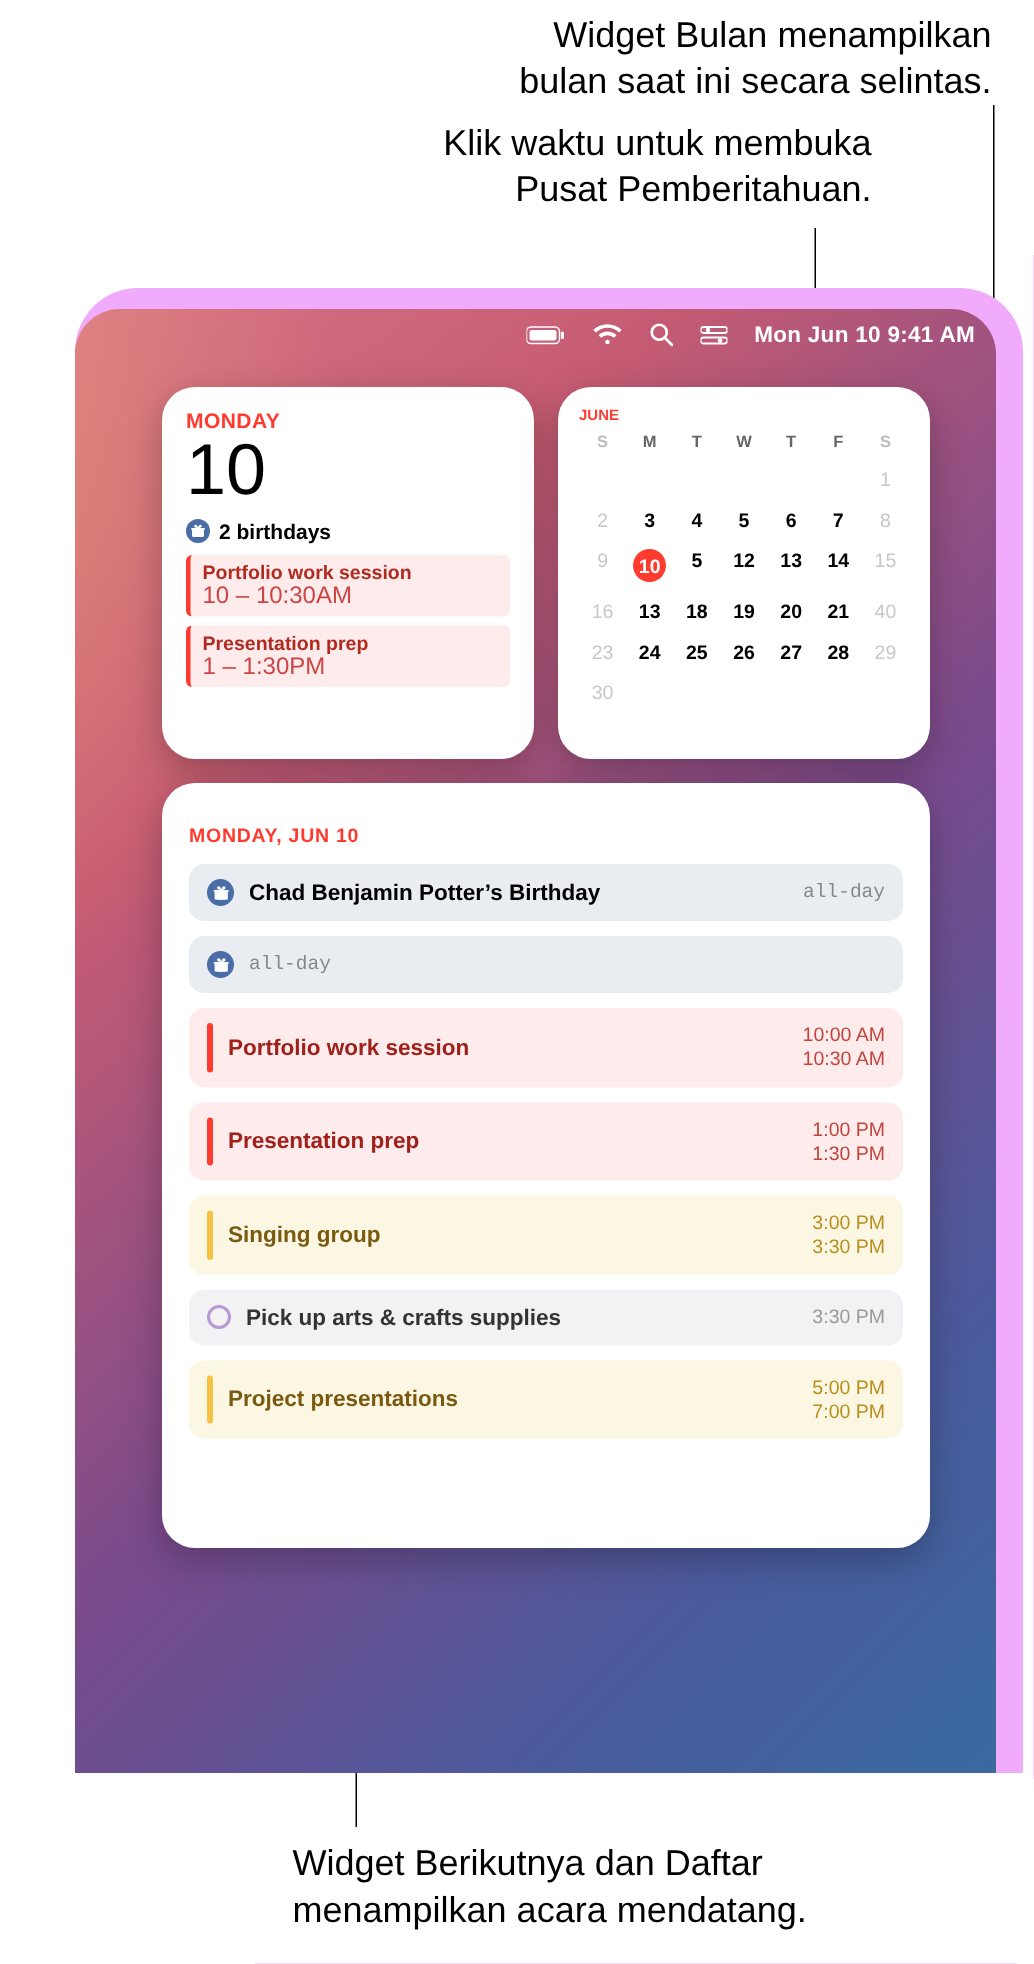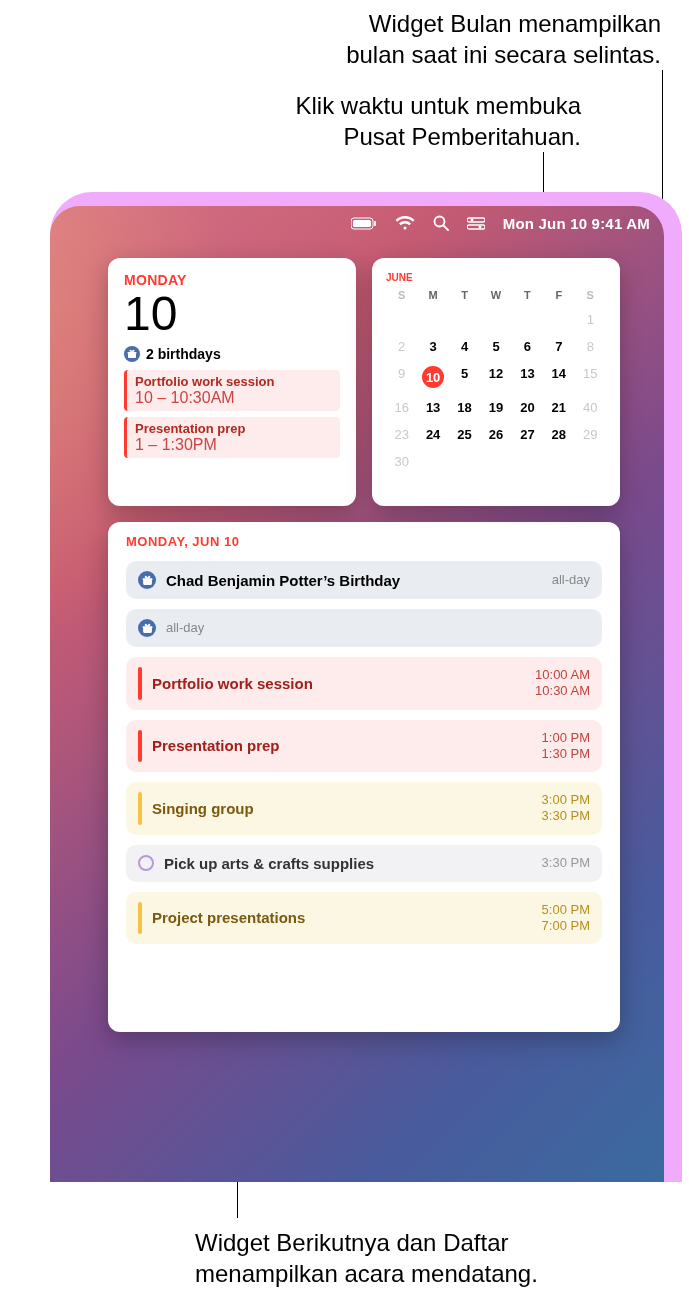--- a/index.html
+++ b/index.html
@@ -72,27 +72,27 @@
     top: 52px;
     left: 58px;
     right: 20px;
     display: flex;
     flex-direction: column;
     gap: 16px;
   }
   .top-row { display: flex; gap: 16px; }
   .widget {
     background: #fff;
-    border-radius: 12px;
+    border-radius: 22px;
     box-shadow: 0 8px 24px rgba(0,0,0,0.25);
     padding: 14px 16px;
   }
   .w-today { width: 248px; height: 248px; }
   .w-month { width: 248px; height: 248px; padding: 14px 14px; }
-  .w-list  { width: 512px; min-height: 510px; padding: 12px 18px 24px 18px; }
+  .w-list  { width: 512px; min-height: 510px; padding: 27px 18px 24px 18px; }
 
   .w-today .dayname { color: #ff3b30; font-weight: 700; font-size: 14px; letter-spacing: 0.3px; }
   .w-today .bignum { font-size: 48px; font-weight: 400; line-height: 1; margin: 2px 0 8px 0; }
   .bd-row { display: flex; align-items: flex-start; gap: 6px; font-size: 14px; font-weight: 700; margin-bottom: 8px; }
   .bd-badge {
     width: 16px; height: 16px; border-radius: 50%;
     background: #4a6da7; display: inline-flex; align-items: center; justify-content: center;
   }
   .bd-badge svg { fill: #fff; }
   .mini-event {
@@ -128,21 +128,21 @@
   .ev .bar {
     width: 4px; border-radius: 3px; align-self: stretch; margin-right: 10px;
   }
   .ev .title { font-weight: 700; flex: 1; }
   .ev .time { text-align: right; font-size: 13px; line-height: 1.25; }
   .ev.bd { background: #e9edf2; }
   .ev.bd .bd-dot {
     width: 18px; height: 18px; border-radius: 50%; background: #4a6da7;
     display: inline-flex; align-items: center; justify-content: center; margin-right: 10px;
   }
-  .ev.bd .time { color: #888; }
+  .ev.bd .time { color: #888; font-family: Liberation Mono, monospace; }
   .ev.red { background: #fdeceb; }
   .ev.red .bar { background: #ff3b30; }
   .ev.red .title { color: #a0201b; }
   .ev.red .time { color: #c0453e; }
   .ev.yellow { background: #fcf7e3; }
   .ev.yellow .bar { background: #f6c244; }
   .ev.yellow .title { color: #7a5a10; }
   .ev.yellow .time { color: #b88e1e; }
   .ev.task { background: #f2f2f4; }
   .ev.task .ring {
@@ -151,21 +151,21 @@
   .ev.task .time { color: #999; }
   .ev.task .title { color: #333; }
 </style>
 </head>
 <body>
 
 <div class="callout" style="top:8px; right:28px;">
   <span style="white-space:pre-line;">Widget Bulan menampilkan
 bulan saat ini secara selintas.</span>
 </div>
-<div class="callout" style="top:90px; right:108px;">
+<div class="callout" style="top:80px; right:108px;">
   <span style="white-space:pre-line;">Klik waktu untuk membuka
 Pusat Pemberitahuan.</span>
 </div>
 <div class="callout" style="bottom:20px; left:195px; text-align:left;">
   <span style="white-space:pre-line;">Widget Berikutnya dan Daftar
 menampilkan acara mendatang.</span>
 </div>
 
 <div class="callout-line" style="top:152px; left:543px; width:1px; height:70px;"></div>
 <div class="callout-line" style="top:70px; left:662px; width:1px; height:370px;"></div>

